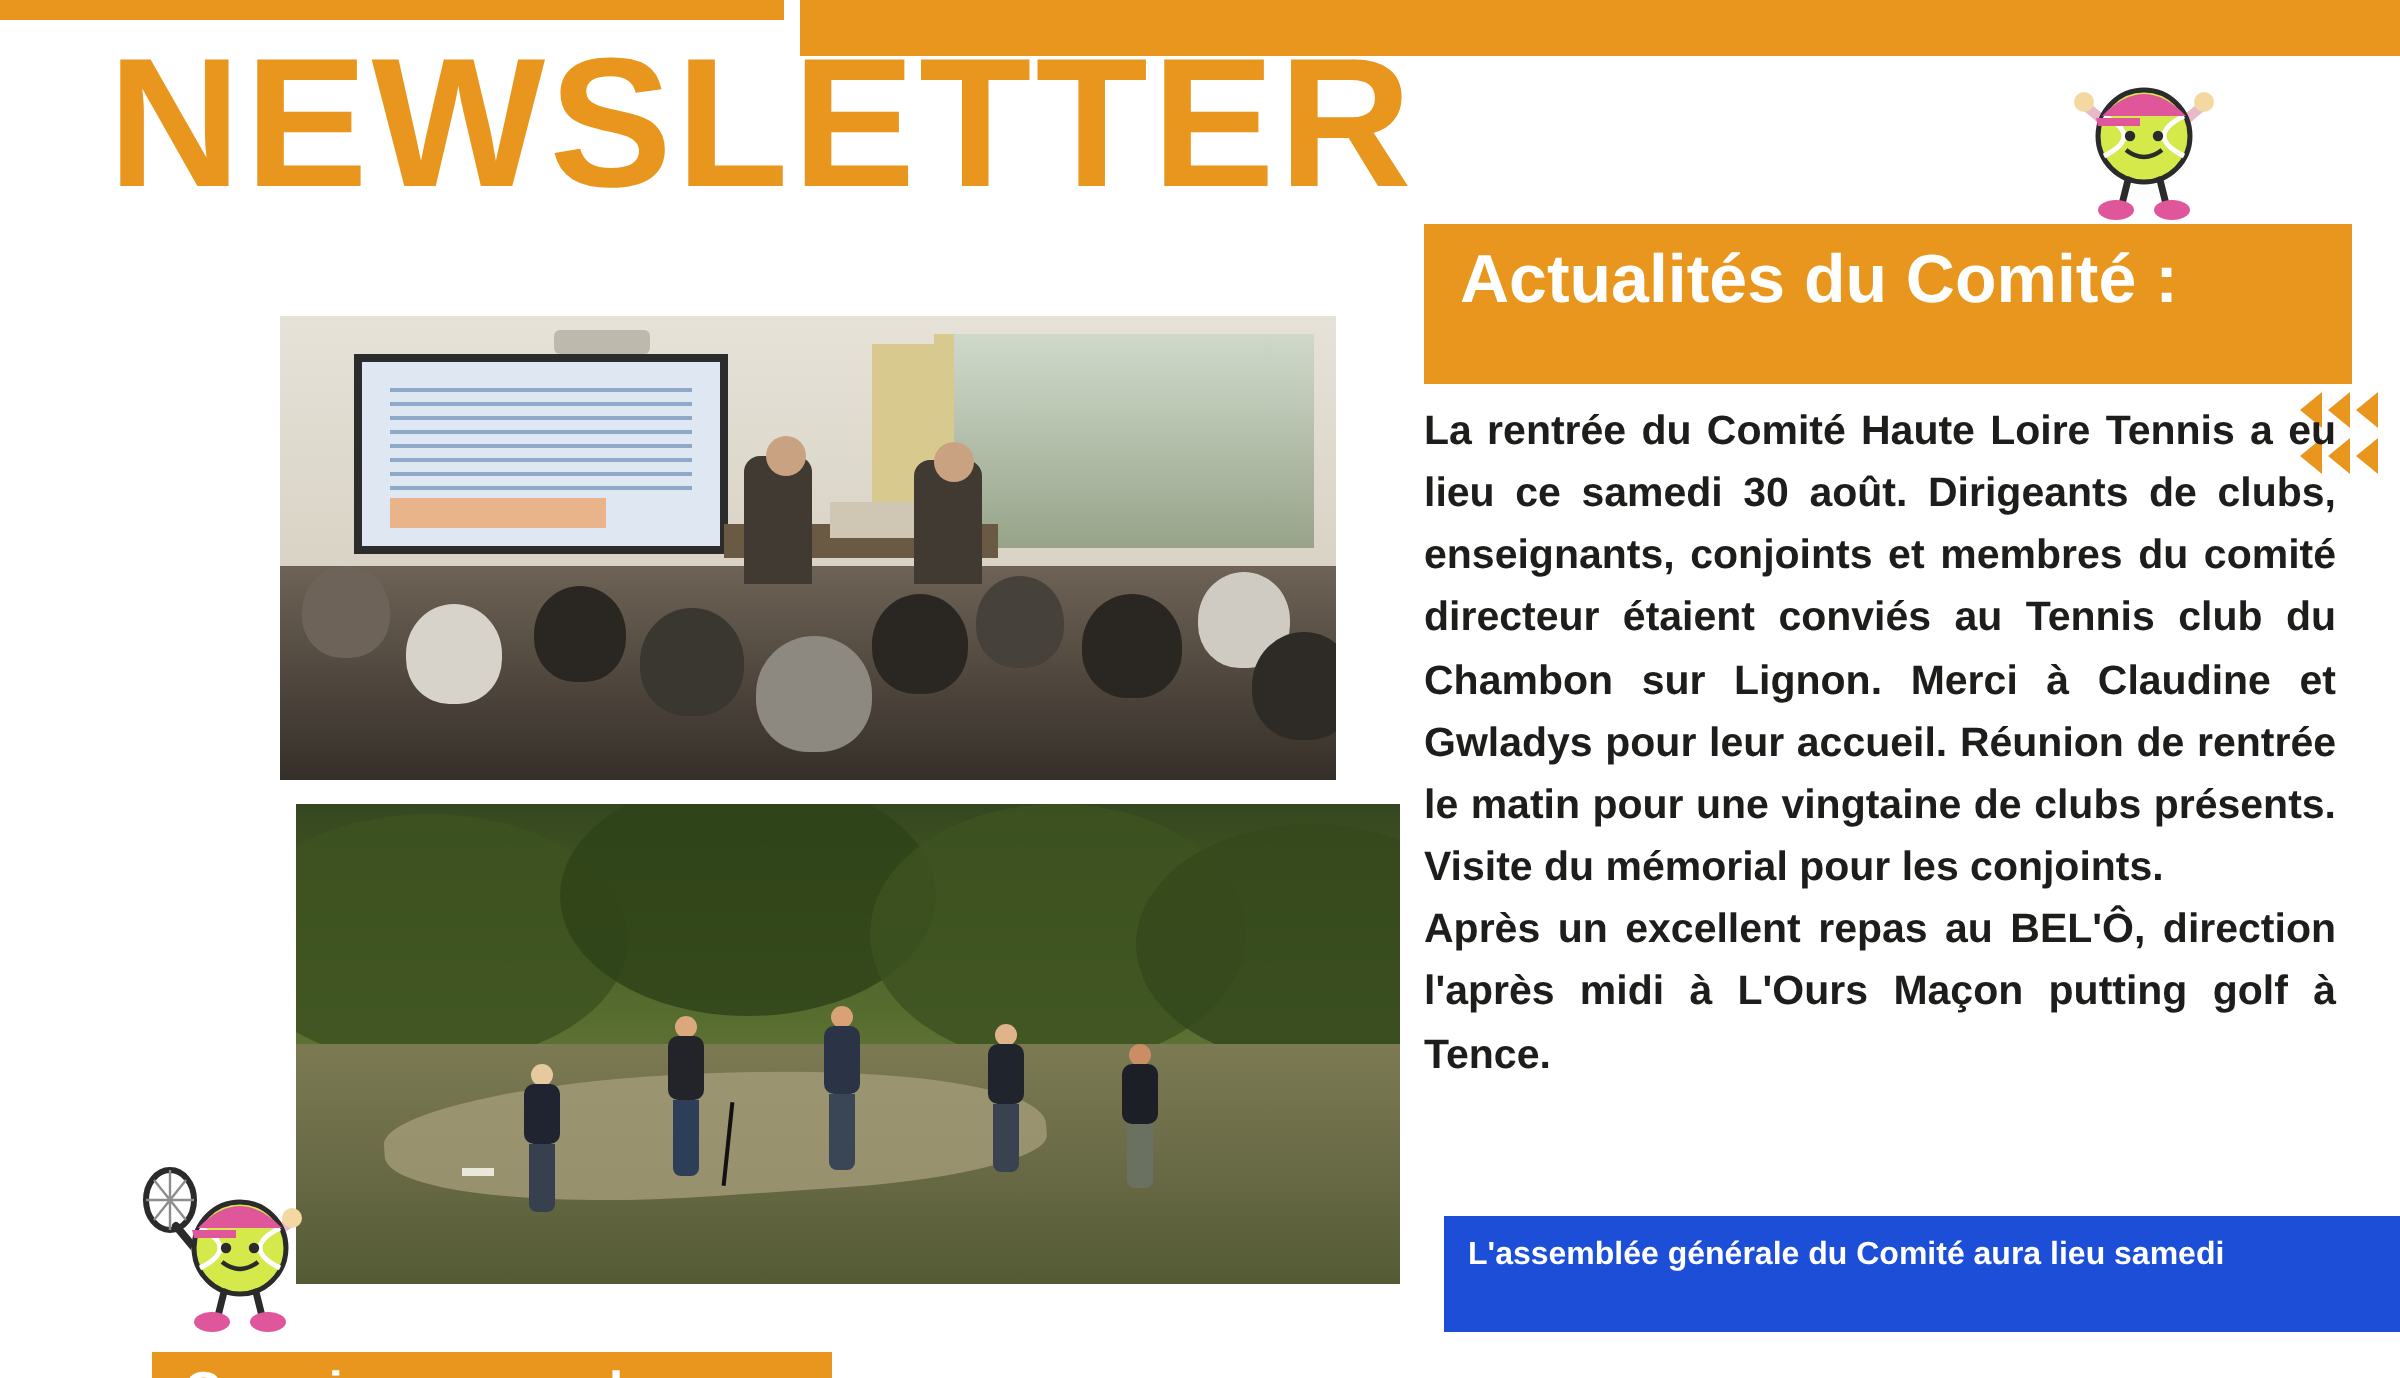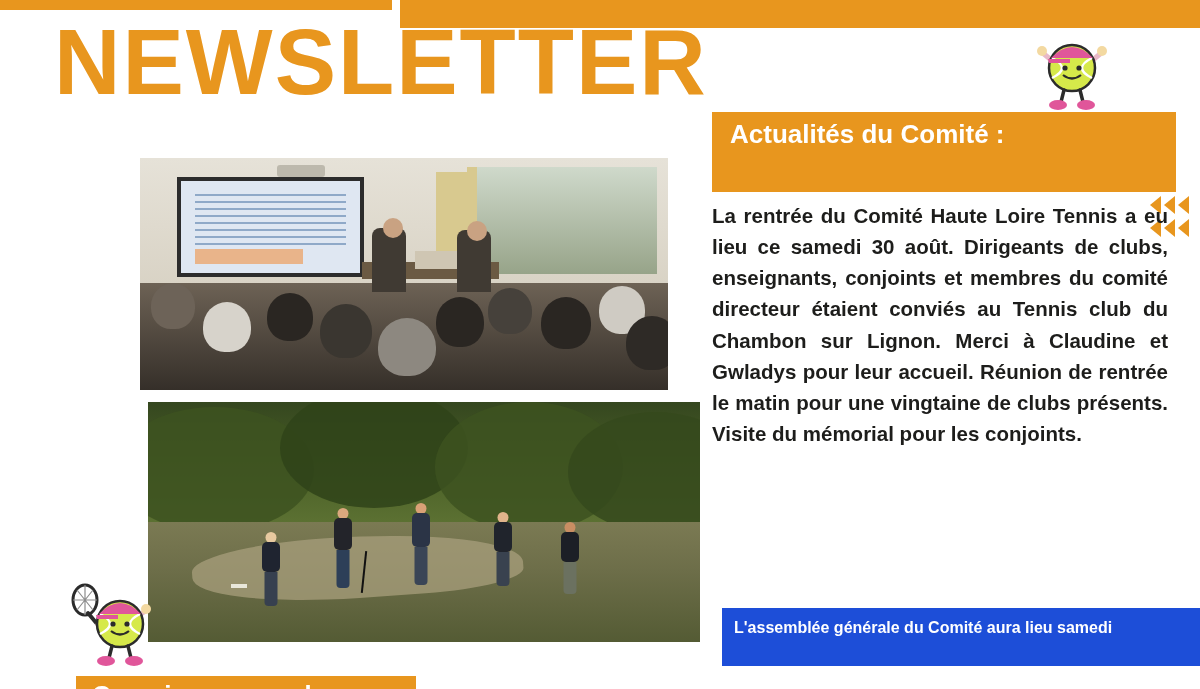--- a/index.html
+++ b/index.html
@@ -133,21 +133,21 @@
 
   
   .headline-box {
     position: absolute;
     left: 712px; top: 112px;
     width: 464px; height: 80px;
     background: #e8961e;
     color: #ffffff;
     padding: 6px 14px 0 18px;
     box-sizing: border-box;
-    font-size: 26px;
+    font-size: 34px;
     font-weight: bold;
     line-height: 1.3;
   }
   .headline-line2 { padding-left: 8px; }
 
   .arrows {
     position: absolute;
     left: 1150px; top: 196px;
     width: 46px; height: 48px;
   }
@@ -346,20 +346,21 @@
     </div>
   <div class="arrow-row">
       <span class="arrow-tri"></span>
       <span class="arrow-tri"></span>
       <span class="arrow-tri"></span>
     </div>
 </div>
 
 <div class="body-text">
   <p>La rentrée du Comité Haute Loire Tennis a eu lieu ce samedi 30 août. Dirigeants de clubs, enseignants, conjoints et membres du comité directeur étaient conviés au Tennis club du Chambon sur Lignon. Merci à Claudine et Gwladys pour leur accueil. Réunion de rentrée le matin pour une vingtaine de clubs présents. Visite du mémorial pour les conjoints.</p>
+  <p>Après un excellent repas au BEL'Ô, direction l'après midi à L'Ours Maçon putting golf à Tence.</p>
 </div>
 
 <div class="notice-box">
   <div>L'assemblée générale du Comité aura lieu  samedi</div>
 </div>
 
 <div class="bottom-block"></div>
 <div class="bottom-block-text">Ce qui se passe dans vos clubs</div>
 
 </body></html>

